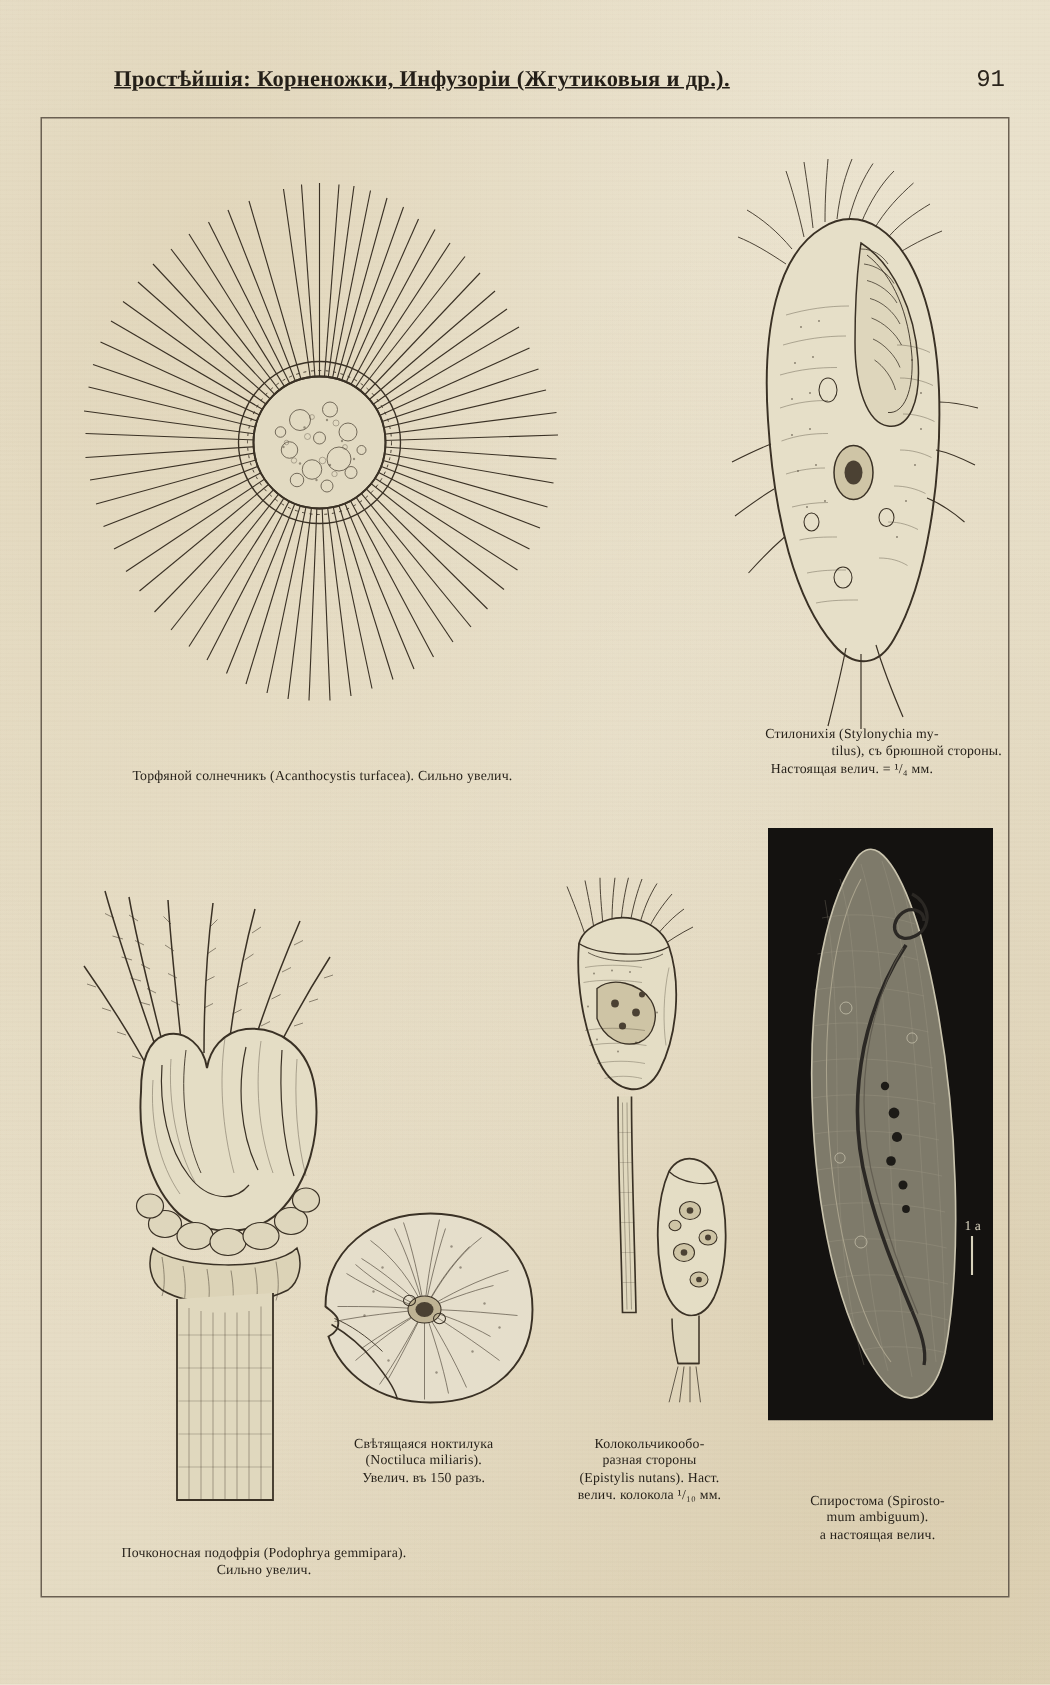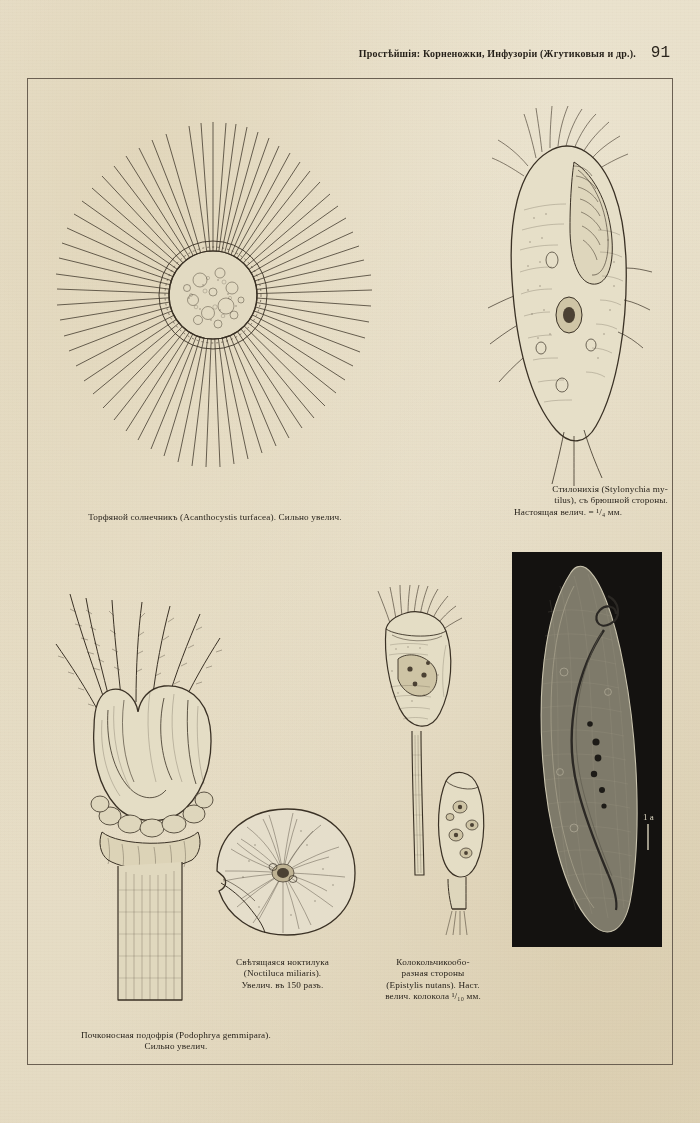--- a/index.html
+++ b/index.html
@@ -43,26 +43,27 @@
     top: 44px;
     left: 36px;
     right: 30px;
     display: flex;
     align-items: baseline;
     justify-content: space-between;
   }
   .header-title {
     font-family: "Liberation Serif", serif;
     font-weight: bold;
-    font-size: 10px;
+    font-size: 15px;
     letter-spacing: 0.2px;
     color: #241f18;
     flex: 1;
-    text-align: right;
+    text-align: left;
     padding-left: 40px;
+    text-decoration: underline;
   }
   .page-number {
     font-family: Liberation Mono, monospace;
     font-size: 16px;
     color: #2a241c;
     width: 34px;
     text-align: right;
   }
   .plate-frame {
     position: absolute;
@@ -317,21 +318,21 @@
           <path d="M45 258 C36 266 28 274 21 282"></path>
           <path d="M148 168 C158 168 166 170 174 172"></path>
           <path d="M146 200 C156 202 164 206 172 210"></path>
           <path d="M140 232 C150 236 158 242 165 248"></path>
         </g>
       </g>
     </svg>
   </div>
 
   <div class="caption" style="left:468px; top:484px; width:200px; text-align:left;">
-    <div style="text-align:right">Стилонихія (Stylonychia my-</div>
+    <div style="text-align:center">Стилонихія (Stylonychia my-</div>
     <div style="text-align:right">tilus), съ брюшной стороны.</div>
     <div style="text-align:center">Настоящая велич. = ¹/₄ мм.</div>
   </div>
 
   <div class="fig" style="left:36px; top:560px; width:240px; height:450px;">
     <svg width="240" height="450" viewBox="0 0 240 450">
       <g stroke="#3a3125" fill="none" stroke-width="0.8">
 
         <g stroke-width="1.0">
           <path d="M72 150 C58 110 44 70 34 34"></path>
@@ -631,14 +632,19 @@
           <circle cx="96" cy="140" r="3.4"></circle>
           <circle cx="48" cy="220" r="3.4"></circle>
         </g>
 
         <line x1="136" y1="272" x2="136" y2="298" stroke="#d7d1bb" stroke-width="1.4"></line>
       </g>
       <text x="131" y="268" fill="#ddd7c2" font-family="Liberation Serif, serif" font-size="9">1 а</text>
     </svg>
   </div>
 
+  <div class="caption" style="left:500px; top:995px; width:170px;">
+    <div>Спиростома (Spirosto-</div>
+    <div>mum ambiguum).</div>
+    <div>а настоящая велич.</div>
+  </div>
 
 </div>
 
 </body></html>

